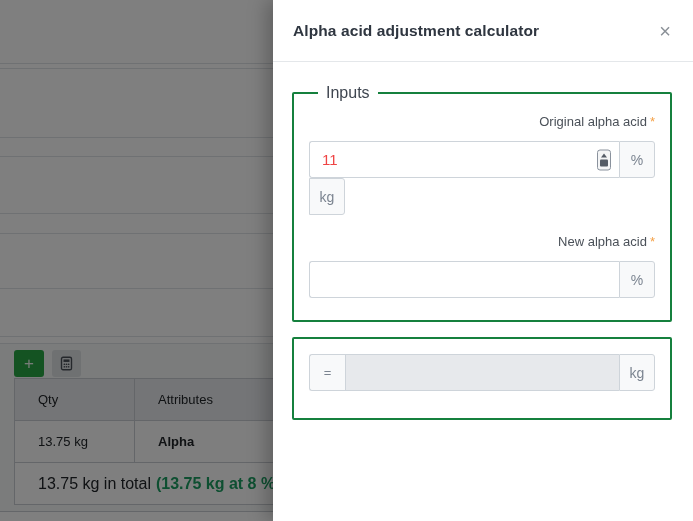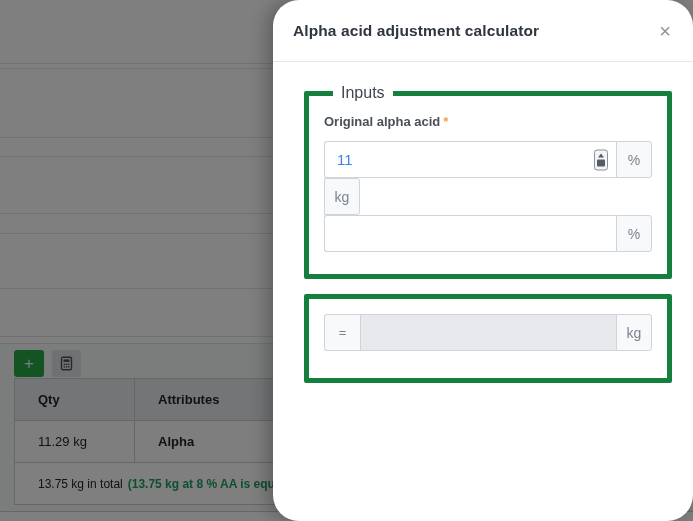--- a/index.html
+++ b/index.html
@@ -30,67 +30,66 @@
   .bg-table {
     position: absolute; left: 14px; top: 378px; width: 446px;
     background: #fff; border: 1px solid #c9cdd2; font-size: 13px; color: #212529;
   }
   .t-head { display: flex; height: 42px; background: #e9ebee; border-bottom: 1px solid #c9cdd2; }
   .t-row  { display: flex; height: 42px; background: #fdfdfd; border-bottom: 1px solid #c9cdd2; }
   .t-cell { display: flex; align-items: center; padding-left: 23px; }
   .t-c1 { width: 120px; border-right: 1px solid #c9cdd2; }
   .t-c2 { width: 93px;  border-right: 1px solid #c9cdd2; }
   .t-c3 { flex: 1; }
-  .t-head .t-cell { font-weight: 700; }
+  .t-head .t-cell { font-weight: 400; }
   .bold { font-weight: 700; }
   .t-foot { height: 41px; display: flex; align-items: center; padding-left: 23px;
-            font-size: 12px; white-space: nowrap; overflow: hidden; }
+            font-size: 16px; white-space: nowrap; overflow: hidden; }
   .t-foot .note { color: #1d9e62; font-weight: 700; margin-left: 5px; }
 
   
   .backdrop { position: absolute; inset: 0; background: rgba(0,0,0,0.5); }
 
   
   .drawer {
     position: absolute; top: 0; left: 273px; width: 420px; height: 521px;
     background: #fff; box-shadow: -6px 0 18px rgba(0,0,0,0.25);
-    display: flex; flex-direction: column; border-radius: 26px;
+    display: flex; flex-direction: column;
   }
   .drawer-header {
     height: 62px; flex: 0 0 62px; display: flex; align-items: center;
     padding: 0 18px 0 20px; border-bottom: 1px solid #e4e7ea;
   }
   .drawer-title { font-size: 15.5px; font-weight: 600; color: #2f3640; letter-spacing: .1px; flex: 1; }
   .drawer-close {
     background: none; border: none; cursor: pointer;
     font-size: 20px; line-height: 1; color: #8a9097; padding: 2px 4px;
   }
   .drawer-body { padding: 22px 21px 0 19px; }
 
   fieldset {
-    border: 5px solid #15803d; border-radius: 2px;
+    border: 2px solid #15803d; border-radius: 2px;
     padding: 2px 15px 22px 15px;
-    margin-left: 12px;
   }
   legend {
     font-size: 16px; font-weight: 400; color: #3f4650;
     padding: 0 8px; margin-left: 9px;
   }
   .fs-result { margin-top: 15px; padding-bottom: 27px; }
 
-  .field label { display: block; font-size: 13px; font-weight: 700; color: #4a5058;
-                 margin: 10px 0 12px; }
+  .field label { display: block; font-size: 13px; font-weight: 400; color: #4a5058;
+                 margin: 10px 0 12px; text-align: right; }
   .field + .field label { margin-top: 19px; }
   .req { color: #f4a046; margin-left: 3px; }
 
   .igroup { display: flex; height: 37px; width: 100%; }
   .iwrap { position: relative; flex: 1; display: flex; }
   .txt {
     flex: 1; width: 100%; height: 37px; border: 1px solid #ced4da; border-right: none;
-    border-radius: 3px 0 0 3px; padding: 0 26px 0 12px; font-size: 15px; color: #3b82f6;
+    border-radius: 3px 0 0 3px; padding: 0 26px 0 12px; font-size: 15px; color: #ef4444;
     font-family: "Liberation Sans", sans-serif; outline: none; background: #fff;
   }
   .txt:disabled { background: #e7e9ec; color: #5a6472; }
   .addon {
     width: 36px; background: #f8f9fa; border: 1px solid #ced4da;
     display: flex; align-items: center; justify-content: center;
     font-size: 14px; color: #7b8490;
   }
   .addon-r { border-radius: 0 3px 3px 0; }
   .addon-l { border-radius: 3px 0 0 3px; border-right: none; font-size: 13px; }
@@ -140,21 +139,21 @@
       </span>
     </button>
   </div>
 
   <div class="bg-table">
     <div class="t-head">
       <div class="t-cell t-c1">Qty</div>
       <div class="t-cell t-c3">Attributes</div>
     </div>
     <div class="t-row">
-      <div class="t-cell t-c1">11.29 kg</div>
+      <div class="t-cell t-c1">13.75 kg</div>
       <div class="t-cell t-c3 bold">Alpha</div>
     </div>
     <div class="t-foot">
       <span>13.75 kg in total</span>
       <span class="note">(13.75 kg at 8 % AA is equal to</span>
     </div>
   </div>
 </div>
 
 <div class="backdrop"></div>
@@ -186,20 +185,23 @@
         </div>
       </div>
 
       <div class="field">
         <div class="igroup">
           <span class="addon addon-r">kg</span>
         </div>
       </div>
 
       <div class="field">
+        <label>
+          <span>New alpha acid</span><span class="req">*</span>
+        </label>
         <div class="igroup">
           <div class="iwrap">
             <input class="txt" type="text" value="" style="">
           </div>
           <span class="addon addon-r">%</span>
         </div>
       </div>
     </fieldset>
 
     <fieldset class="fs-result">

